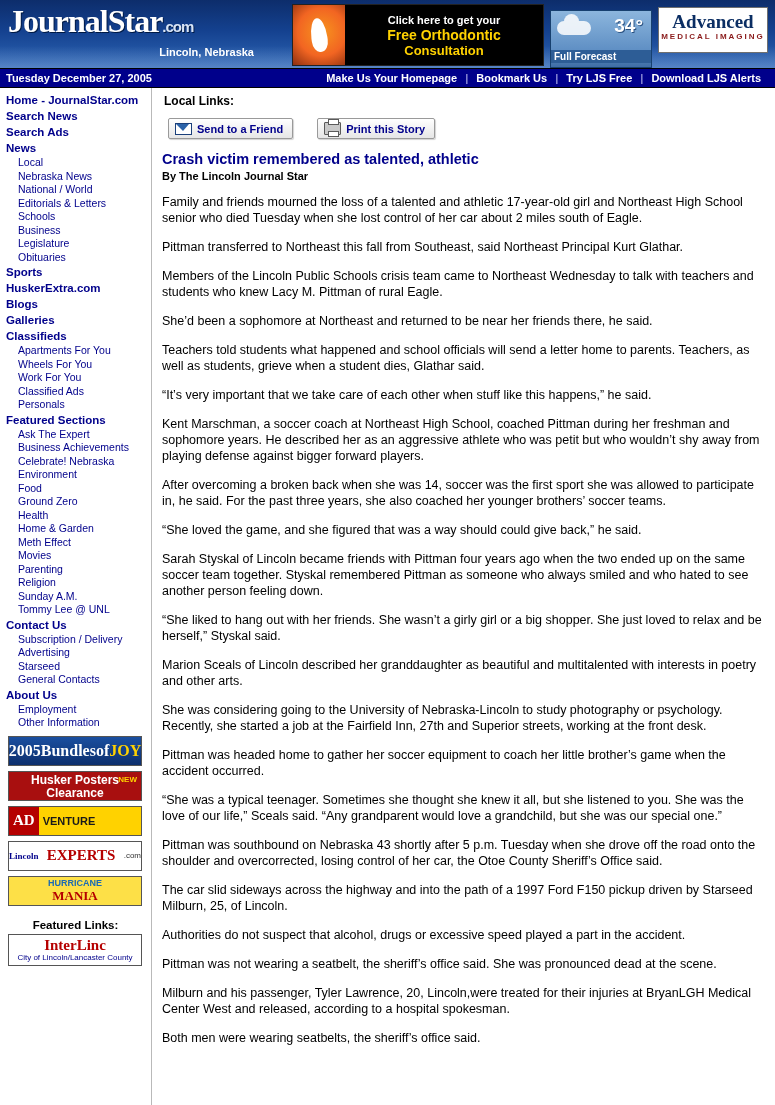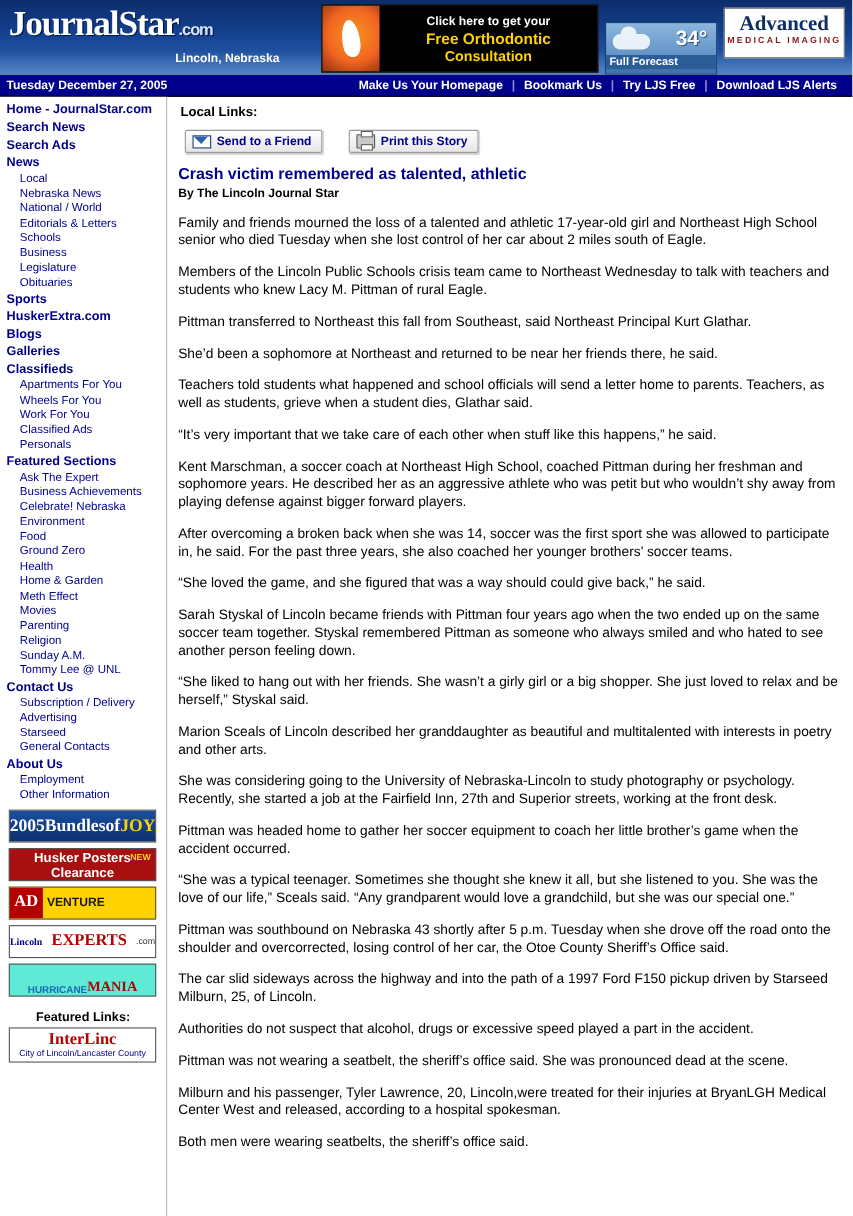--- a/index.html
+++ b/index.html
@@ -47,21 +47,21 @@
   }
   .ad-leaf{
     width:16px;height:34px;background:#ffffff;border-radius:60% 60% 55% 55%/70% 70% 40% 40%;
     transform:rotate(-8deg);
   }
   .ad-right{flex:1;color:#ffffff;text-align:center;line-height:15px;padding:0 4px;}
   .ad-l1{font-size:11px;font-weight:bold;color:#ffffff;}
   .ad-l2{font-size:14px;font-weight:bold;color:#ffd200;}
   .ad-l3{font-size:13px;font-weight:bold;color:#ffd200;}
   .wx-box{
-    width:100px;margin:20px 0 0 6px;background:#6e9fd0;position:relative;z-index:2;
+    width:100px;margin:10px 0 0 6px;background:#6e9fd0;position:relative;z-index:2;
     border:1px solid #17406f;
     background-image:linear-gradient(180deg,#8cb6dd 0%,#5f8fc4 70%,#3f6ea6 100%);
   }
   .wx-temp{color:#ffffff;font-size:19px;font-weight:bold;text-align:right;padding:4px 8px 0 0;
            text-shadow:1px 1px 0 #2b5282;}
   .wx-cloud{position:absolute;left:6px;top:10px;width:34px;height:14px;background:#fff;border-radius:9px;opacity:.85;}
   .wx-cloud:before{content:"";position:absolute;left:7px;top:-7px;width:15px;height:15px;background:#fff;border-radius:50%;}
   .wx-bar{
     position:absolute;left:0;right:0;bottom:4px;background:#2d5d96;color:#ffffff;
     font-size:10px;font-weight:bold;padding:1px 3px;
@@ -103,21 +103,21 @@
       padding-top:2px;box-sizing:border-box;}
   .p2 .new{color:#ffd200;font-size:8px;position:absolute;right:4px;top:1px;}
   .p3{background:#ffd200;display:flex;align-items:center;}
   .p3 .ad-red{background:#b50000;color:#fff;font-weight:bold;font-size:15px;padding:0 4px;height:100%;
                display:flex;align-items:center;font-family:"Liberation Serif",serif;}
   .p3 .txt{color:#1a1a1a;font-weight:bold;font-size:11px;padding-left:4px;}
   .p4{background:#ffffff;display:flex;align-items:center;justify-content:space-between;}
   .p4 .lnk{color:#00008b;font-size:9px;font-weight:bold;font-family:"Liberation Serif",serif;}
   .p4 .exp{color:#b50000;font-size:15px;font-weight:bold;font-family:"Liberation Serif",serif;}
   .p4 .dot{color:#333;font-size:8px;}
-  .p5{background:#5eead4;display:flex;align-items:flex-end;justify-content:center;}
+  .p5{background:#fde047;display:flex;align-items:center;justify-content:center;flex-direction:column;}
   .p5 .m1{color:#1a6ab5;font-weight:bold;font-size:9px;}
   .p5 .m2{color:#b50000;font-weight:bold;font-size:13px;font-family:"Liberation Serif",serif;}
 
   .featured-links{text-align:center;font-weight:bold;font-size:11.5px;padding:8px 0 3px 0;}
   .interlinc{width:134px;margin:0 0 0 8px;border:1px solid #555;background:#ffffff;text-align:center;
              padding:2px 0 3px 0;box-sizing:border-box;cursor:pointer;}
   .interlinc .il1{color:#b50000;font-family:"Liberation Serif",serif;font-size:15px;font-weight:bold;line-height:16px;}
   .interlinc .il2{color:#00008b;font-size:8px;}
 
   
@@ -296,22 +296,22 @@
           <span class="printer"></span>
           <span>Print this Story</span>
         </div>
       </div>
 
       <h1 class="headline">Crash victim remembered as talented, athletic</h1>
       <div class="byline">By The Lincoln Journal Star</div>
 
       <div class="article" id="article-body">
           <p>Family and friends mourned the loss of a talented and athletic 17-year-old girl and Northeast High School senior who died Tuesday when she lost control of her car about 2 miles south of Eagle.</p>
+          <p>Pittman transferred to Northeast this fall from Southeast, said Northeast Principal Kurt Glathar.</p>
           <p>Members of the Lincoln Public Schools crisis team came to Northeast Wednesday to talk with teachers and students who knew Lacy M. Pittman of rural Eagle.</p>
-          <p>Pittman transferred to Northeast this fall from Southeast, said Northeast Principal Kurt Glathar.</p>
           <p>She’d been a sophomore at Northeast and returned to be near her friends there, he said.</p>
           <p>Teachers told students what happened and school officials will send a letter home to parents. Teachers, as well as students, grieve when a student dies, Glathar said.</p>
           <p>“It’s very important that we take care of each other when stuff like this happens,” he said.</p>
           <p>Kent Marschman, a soccer coach at Northeast High School, coached Pittman during her freshman and sophomore years. He described her as an aggressive athlete who was petit but who wouldn’t shy away from playing defense against bigger forward players.</p>
           <p>After overcoming a broken back when she was 14, soccer was the first sport she was allowed to participate in, he said. For the past three years, she also coached her younger brothers’ soccer teams.</p>
           <p>“She loved the game, and she figured that was a way should could give back,” he said.</p>
           <p>Sarah Styskal of Lincoln became friends with Pittman four years ago when the two ended up on the same soccer team together. Styskal remembered Pittman as someone who always smiled and who hated to see another person feeling down.</p>
           <p>“She liked to hang out with her friends. She wasn’t a girly girl or a big shopper. She just loved to relax and be herself,” Styskal said.</p>
           <p>Marion Sceals of Lincoln described her granddaughter as beautiful and multitalented with interests in poetry and other arts.</p>
           <p>She was considering going to the University of Nebraska-Lincoln to study photography or psychology. Recently, she started a job at the Fairfield Inn, 27th and Superior streets, working at the front desk.</p>

